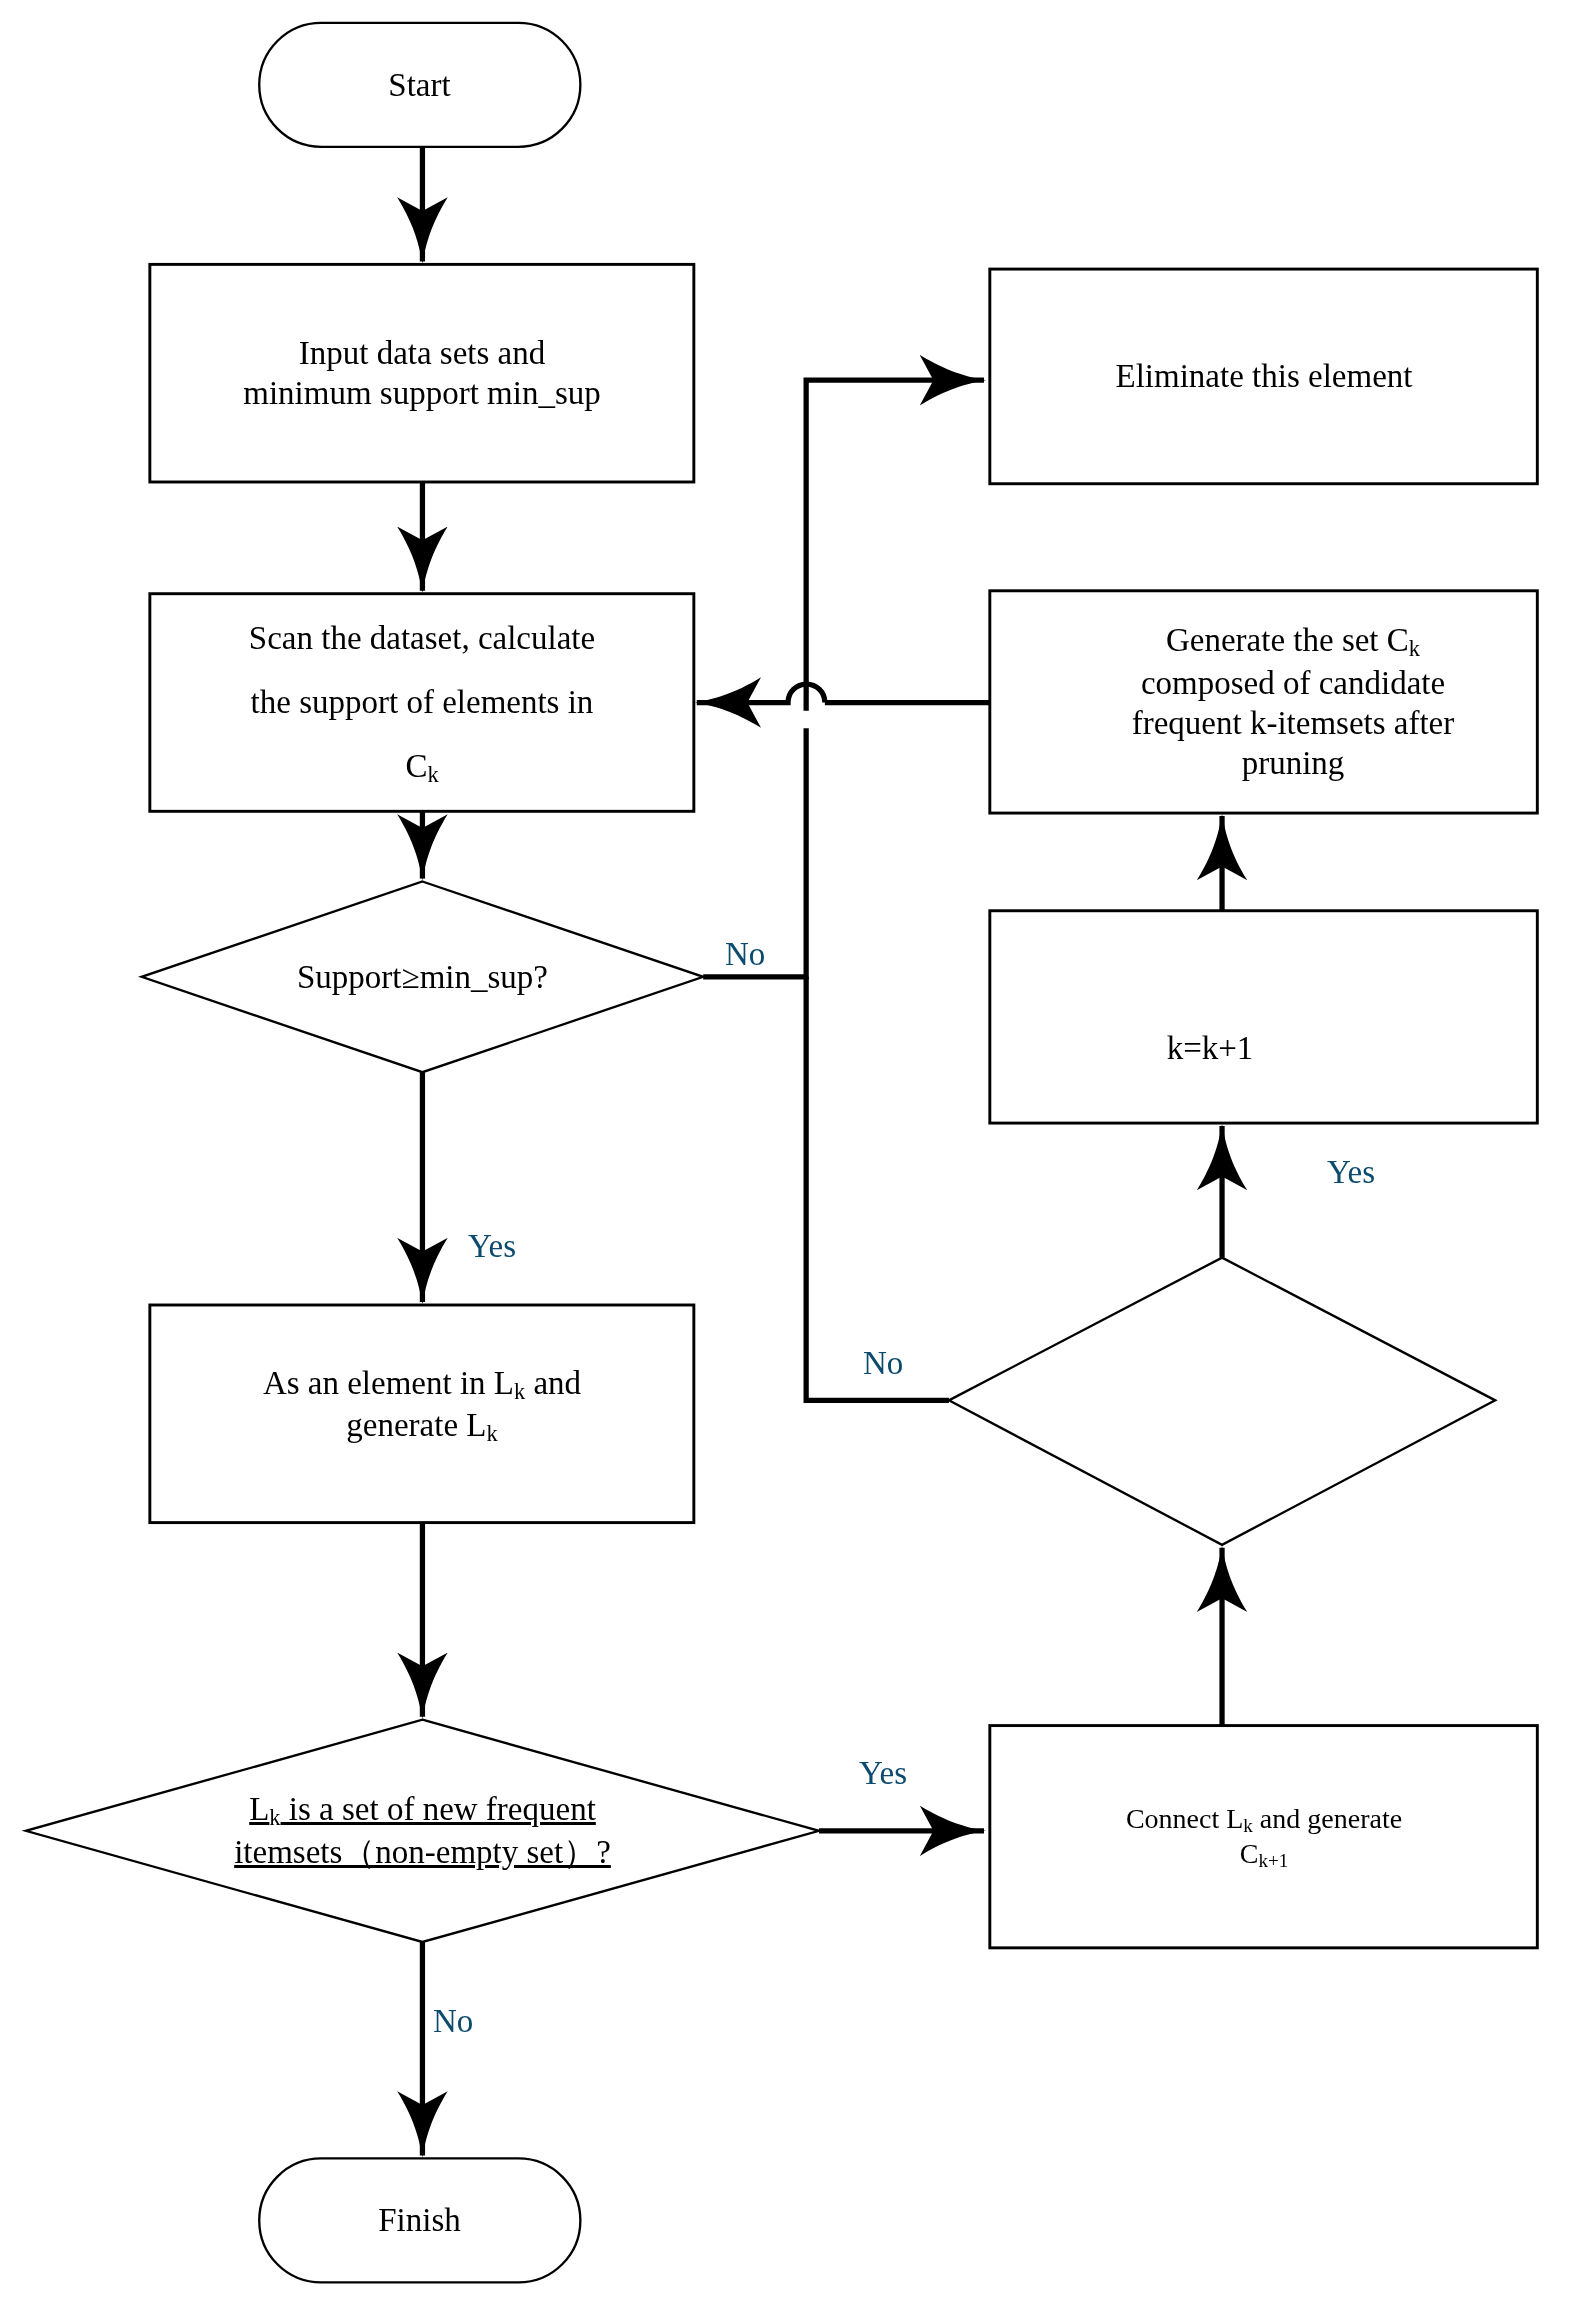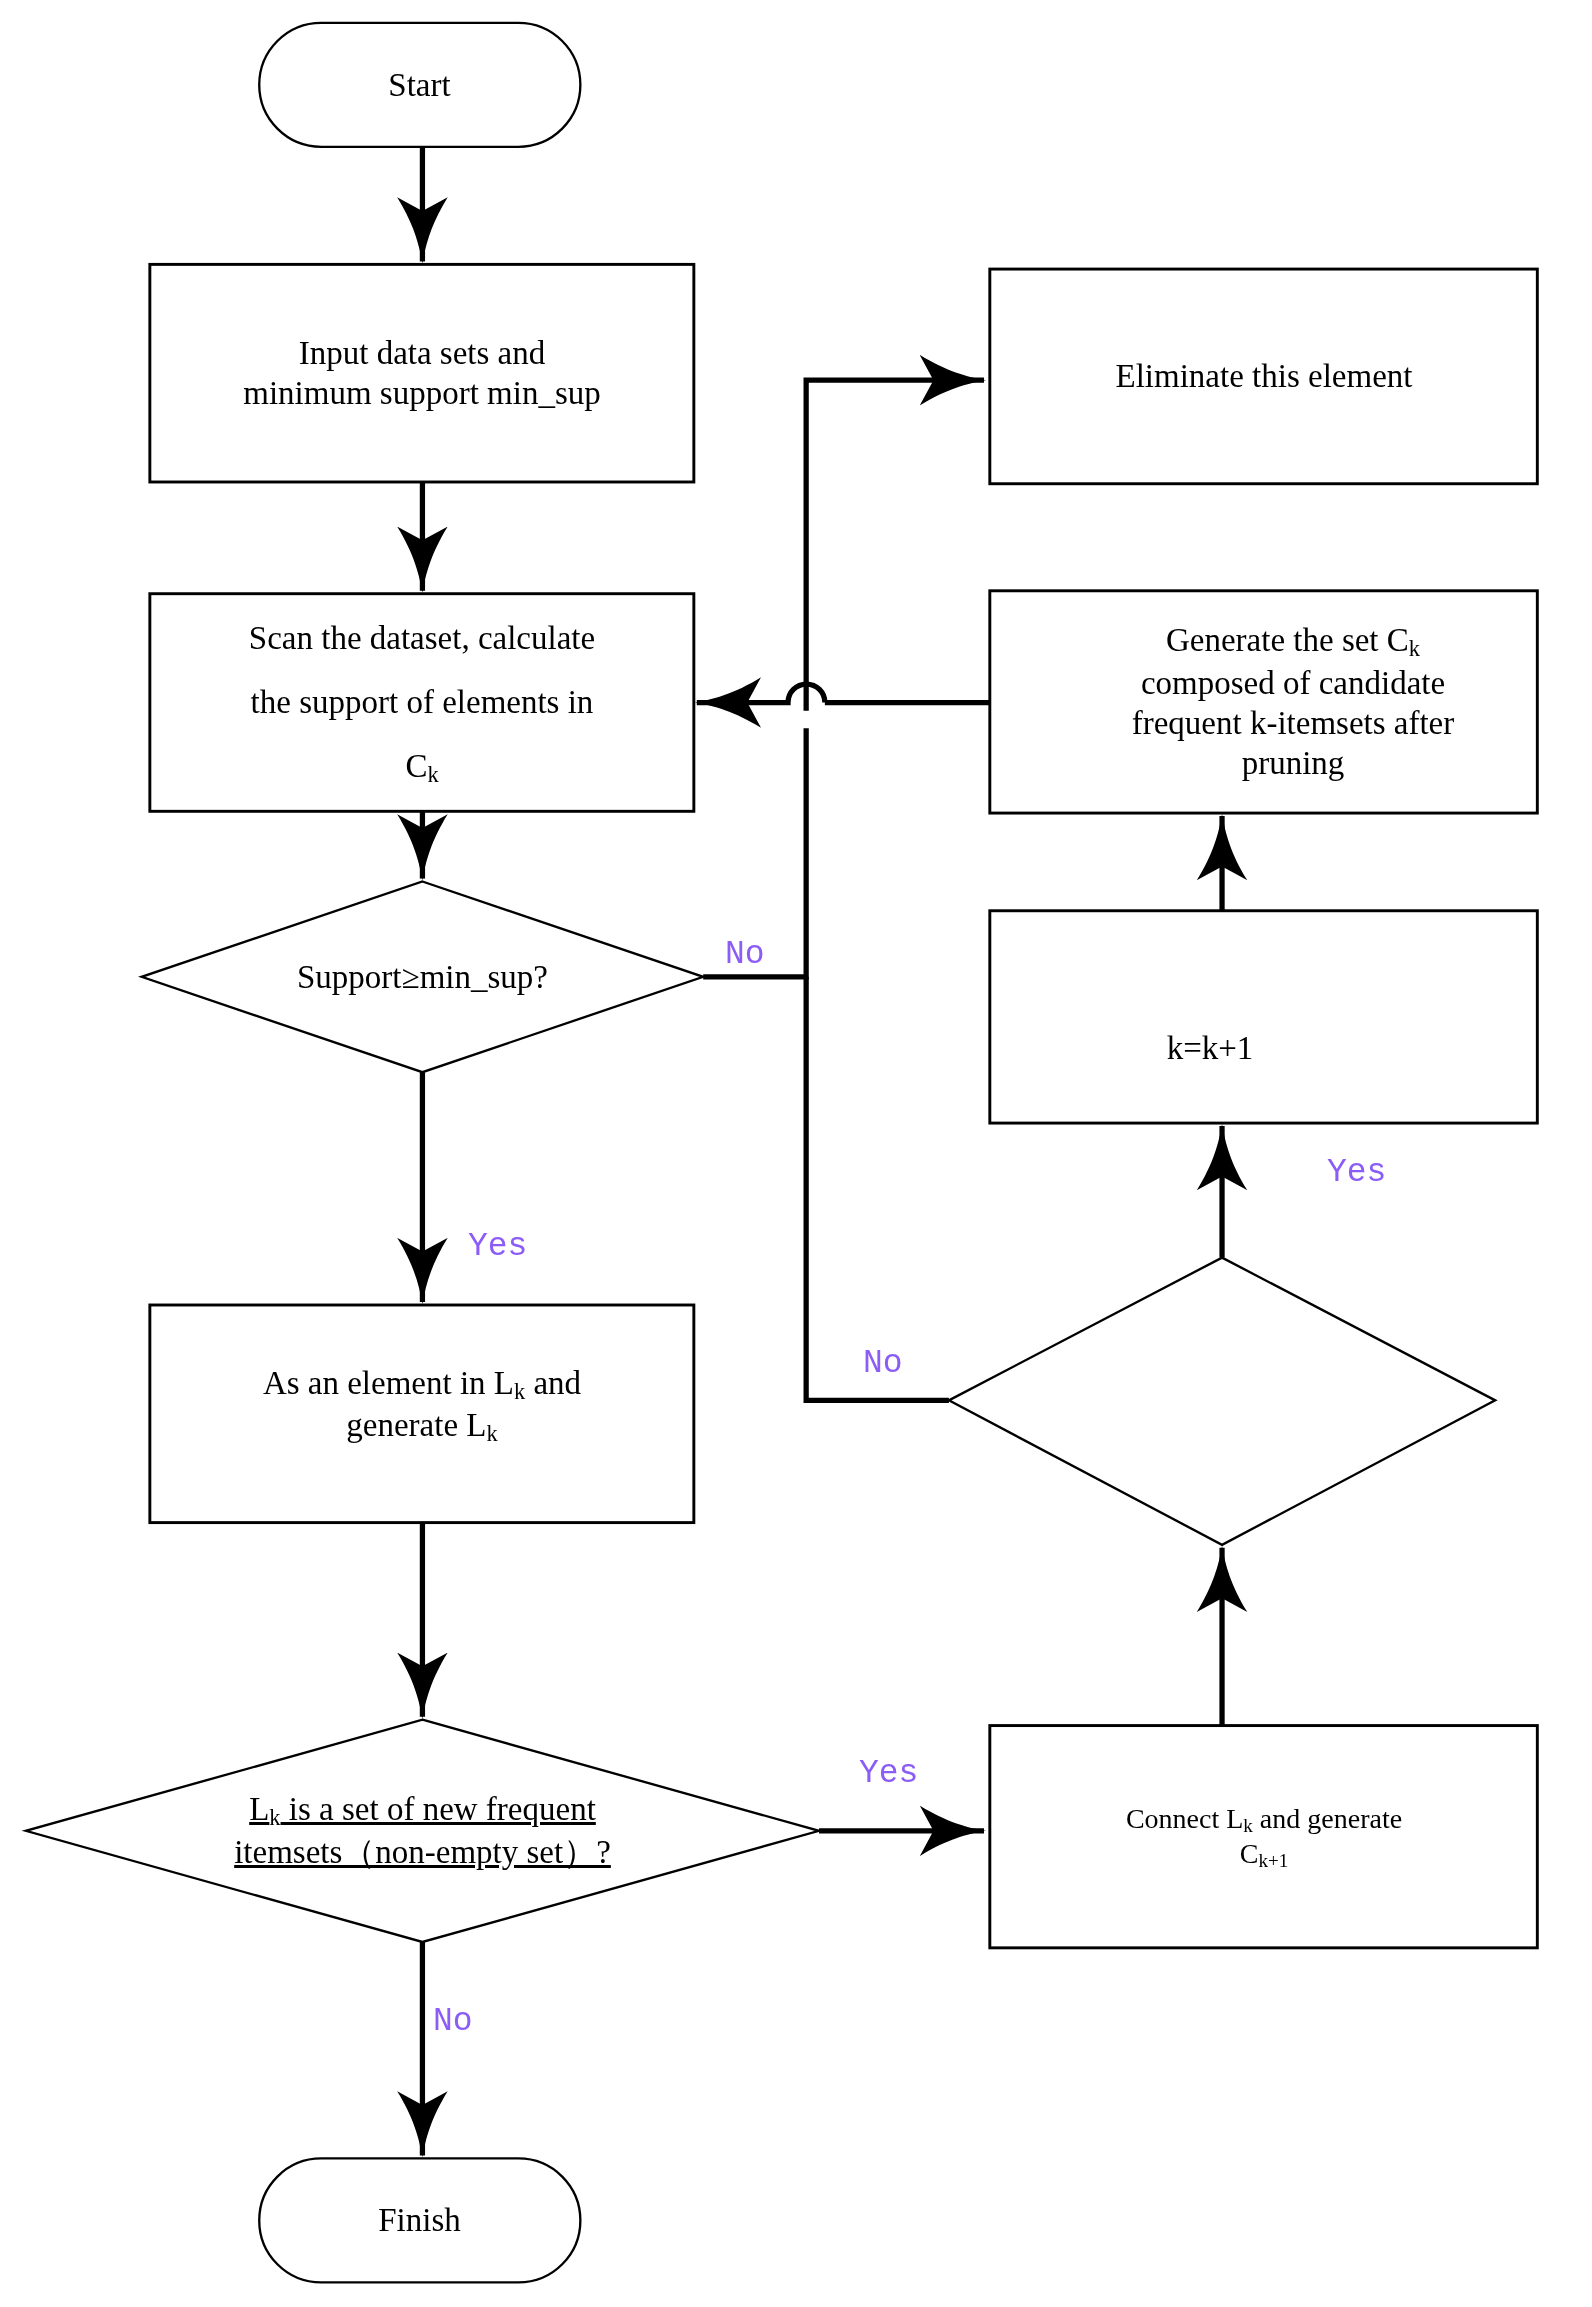--- a/index.html
+++ b/index.html
@@ -29,22 +29,22 @@
     justify-content: center;
     text-align: center;
     color: #000000;
     font-family: "Liberation Serif", "DejaVu Serif", serif;
     line-height: 1.22;
     white-space: pre-line;
     pointer-events: none;
   }
   .edge-label {
     position: absolute;
-    color: #8b5cf6;
-    font-family: Liberation Mono, monospace;
+    color: #0c4a6e;
+    font-family: Liberation Serif, serif;
     white-space: nowrap;
   }
   .sub {
     font-size: 0.68em;
     vertical-align: -0.22em;
     letter-spacing: 0;
   }
 </style>
 </head>
 <body>

